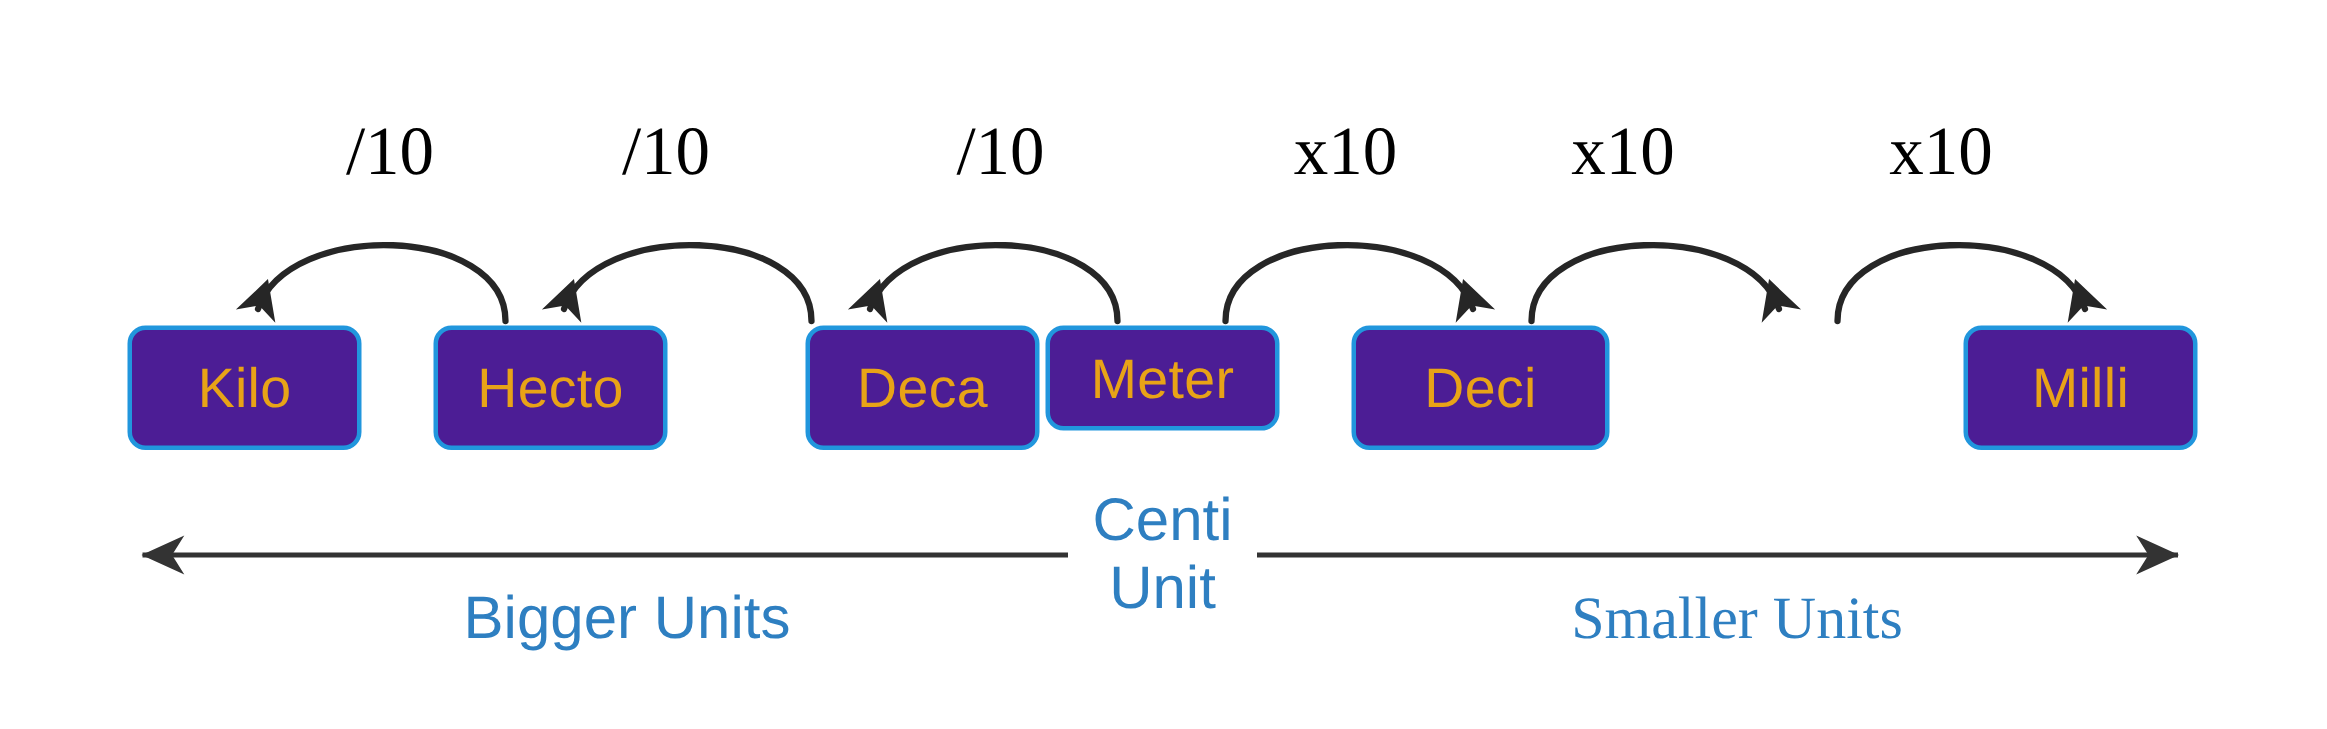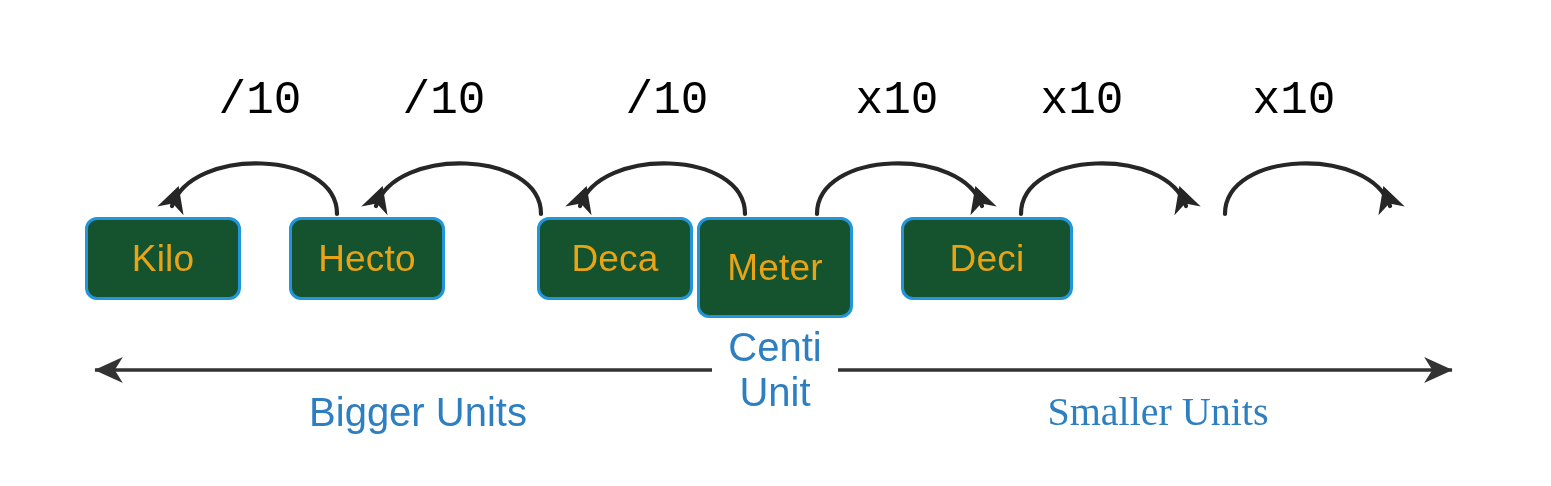--- a/index.html
+++ b/index.html
@@ -18,41 +18,41 @@
   #diagram-svg {
     position: absolute;
     top: 0;
     left: 0;
     width: 1551px;
     height: 486px;
   }
   .unit-box {
     position: absolute;
     box-sizing: border-box;
-    background: #14532d;
+    background: #4c1d95;
     border: 3px solid #2196dd;
     border-radius: 12px;
     display: flex;
     align-items: center;
     justify-content: center;
   }
   .unit-label {
     color: #e8a317;
     font-size: 37px;
     font-family: "Liberation Sans", sans-serif;
     font-weight: 400;
     letter-spacing: 0.2px;
     line-height: 1;
     white-space: nowrap;
   }
   .op-label {
     position: absolute;
     color: #000000;
     font-size: 46px;
-    font-family: Liberation Mono, monospace;
+    font-family: Liberation Serif, serif;
     font-weight: 400;
     line-height: 1;
     text-align: center;
     white-space: nowrap;
     transform: translateX(-50%);
   }
   .range-label {
     position: absolute;
     color: #2e7fc1;
     font-size: 40px;
@@ -103,25 +103,28 @@
 
   <div class="unit-box" style="left:85px;  top:217px; width:156px; height:83px;">
     <span class="unit-label">Kilo</span>
   </div>
   <div class="unit-box" style="left:289px; top:217px; width:156px; height:83px;">
     <span class="unit-label">Hecto</span>
   </div>
   <div class="unit-box" style="left:493px; top:217px; width:156px; height:83px;margin-left:44px;">
     <span class="unit-label">Deca</span>
   </div>
-  <div class="unit-box" style="left:697px; top:217px; width:156px; height:101px;">
+  <div class="unit-box" style="left:697px; top:217px; width:156px; height:70px;">
     <span class="unit-label">Meter</span>
   </div>
   <div class="unit-box" style="left:901px; top:217px; width:172px; height:83px;">
     <span class="unit-label">Deci</span>
+  </div>
+  <div class="unit-box" style="left:1309px; top:217px; width:156px; height:83px;">
+    <span class="unit-label">Milli</span>
   </div>
 
   <div class="op-label" style="left:260px;  top:78px;">/10</div>
   <div class="op-label" style="left:444px;  top:78px;">/10</div>
   <div class="op-label" style="left:667px;  top:78px;">/10</div>
   <div class="op-label" style="left:897px;  top:78px;">x10</div>
   <div class="op-label" style="left:1082px; top:78px;">x10</div>
   <div class="op-label" style="left:1294px; top:78px;">x10</div>
 
   <div class="range-label" style="left:418px; top:392px;">Bigger Units</div>

